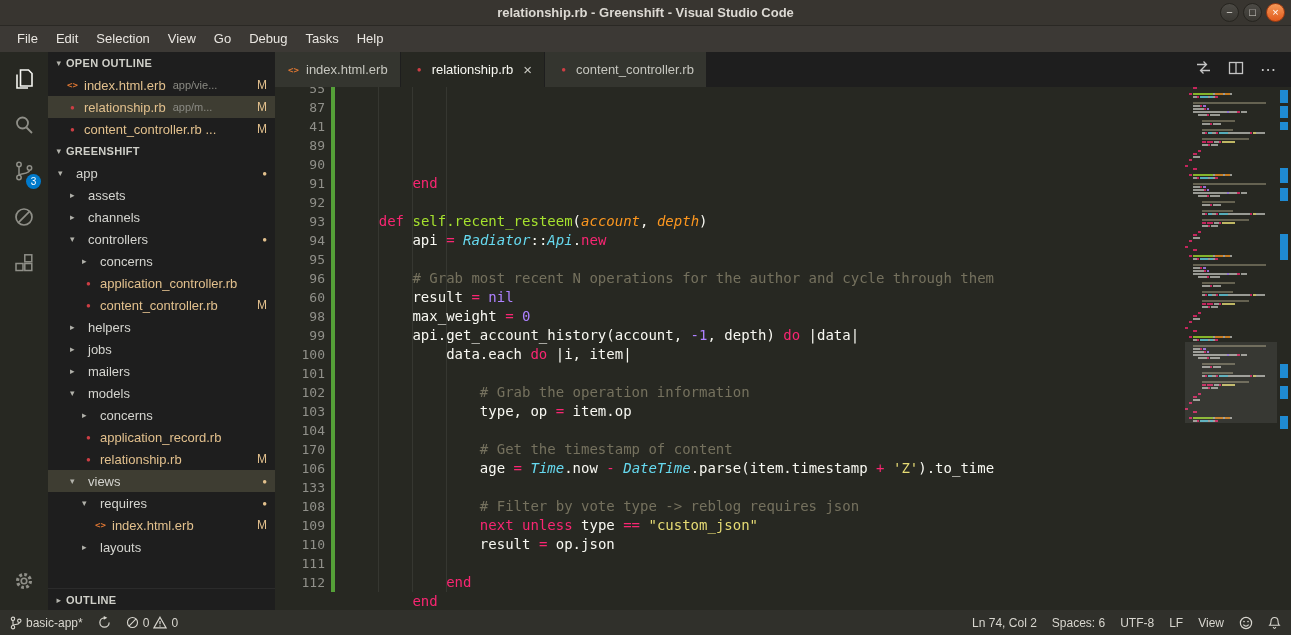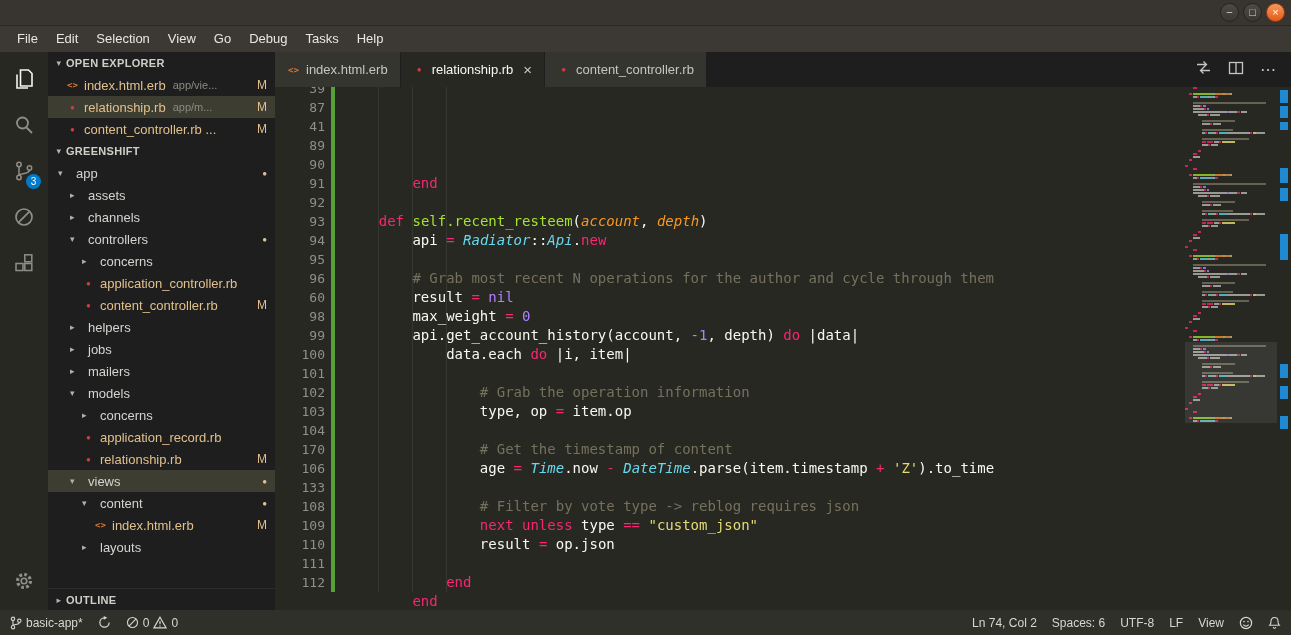--- a/index.html
+++ b/index.html
@@ -111,20 +111,21 @@
   .statusbar { height:25px; background:#30302b; display:flex; align-items:center;
     justify-content:space-between; padding:0 10px; color:#d8d6cf; font-size:12px; }
   .sb-left, .sb-right { display:flex; align-items:center; gap:15px; }
   .sb-item { display:flex; align-items:center; gap:4px; cursor:pointer; white-space:nowrap; }
   .sb-item svg { display:block; }
 </style>
 </head>
 <body>
 
 <div class="titlebar">
+  <div class="title-text">relationship.rb - Greenshift - Visual Studio Code</div>
   <div class="win-controls">
     <div class="wbtn">−</div>
     <div class="wbtn">□</div>
     <div class="wbtn close">×</div>
   </div>
 </div>
 
 <div class="menubar">
     <div class="menu-item">File</div>
     <div class="menu-item">Edit</div>
@@ -178,21 +179,21 @@
           <circle cx="13" cy="13" r="7" fill="none" stroke="currentColor" stroke-width="3.4" stroke-dasharray="3 2.4"></circle>
           <circle cx="13" cy="13" r="3" fill="none" stroke="currentColor" stroke-width="1.8"></circle>
         </svg>
     </div>
   </div>
 
   <div class="sidebar">
 
     <div class="section-header">
       <span class="twisty">▾</span>
-      <span>OPEN EXPLORER</span>
+      <span>OPEN OUTLINE</span>
     </div>
     <div class="rows">
         <div class="row" style="padding-left: 18px;">
           <span class="ficon erb">&lt;&gt;</span>
           <span class="fname mod">index.html.erb</span>
           <span class="fdetail">app/vie...</span>
           <span class="row-right">
             <span class="gitbadge">M</span>
           </span>
         </div>
@@ -298,21 +299,21 @@
         </div>
         <div class="row selected" style="padding-left: 22px;">
           <span class="twisty">▾</span>
           <span class="fname folder">views</span>
           <span class="row-right">
             <span class="folderdot">●</span>
           </span>
         </div>
         <div class="row" style="padding-left: 34px;">
           <span class="twisty">▾</span>
-          <span class="fname folder">content</span>
+          <span class="fname folder">requires</span>
           <span class="row-right">
             <span class="folderdot">●</span>
           </span>
         </div>
         <div class="row" style="padding-left: 46px;">
           <span class="ficon erb">&lt;&gt;</span>
           <span class="fname mod">index.html.erb</span>
           <span class="row-right">
             <span class="gitbadge">M</span>
           </span>
@@ -359,21 +360,21 @@
               <path d="M8 2.5v11" stroke="#c5c5c5" stroke-width="1.3"></path>
             </svg>
         </span>
         <span class="dots">⋯</span>
       </div>
     </div>
 
     <div class="editor">
       <div class="editor-content">
         <div class="gutter">
-            <div class="ln">39</div>
+            <div class="ln">55</div>
             <div class="ln">87</div>
             <div class="ln">41</div>
             <div class="ln">89</div>
             <div class="ln">90</div>
             <div class="ln">91</div>
             <div class="ln">92</div>
             <div class="ln">93</div>
             <div class="ln">94</div>
             <div class="ln">95</div>
             <div class="ln">96</div>

